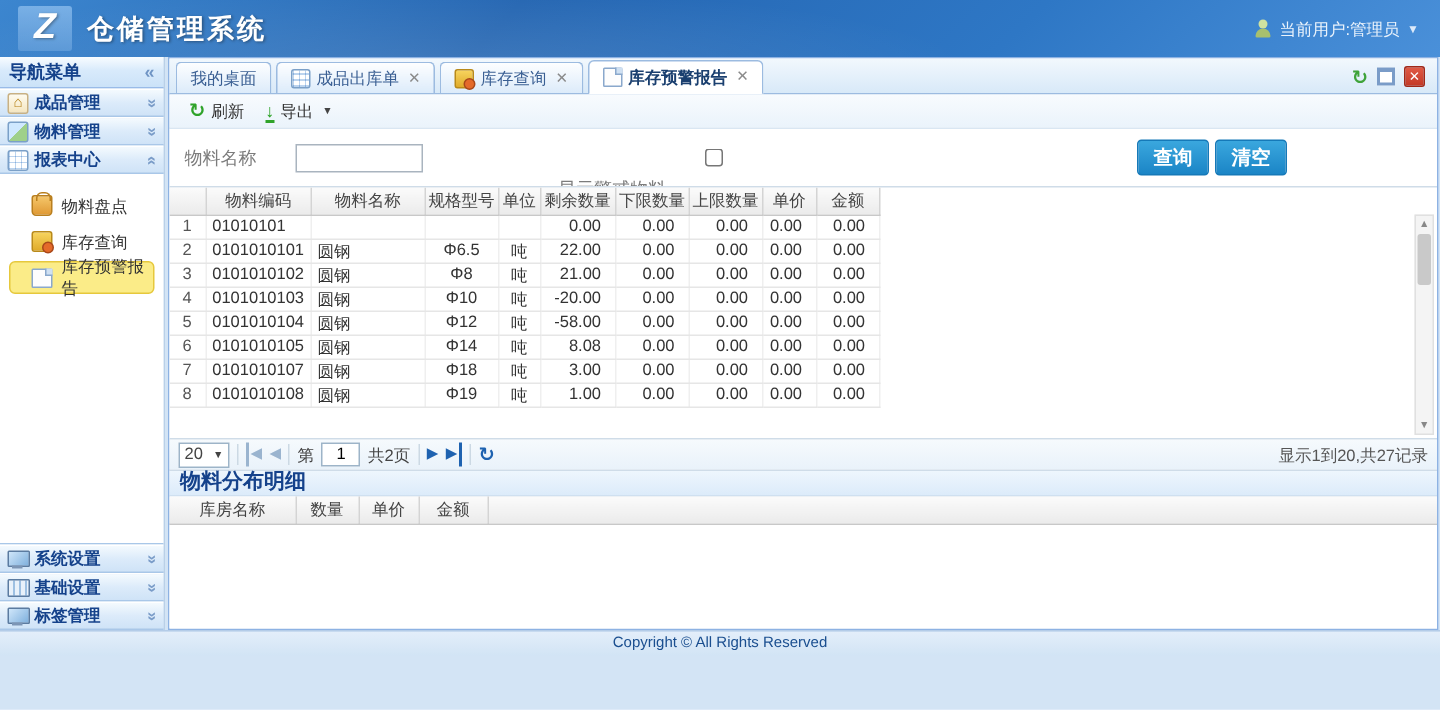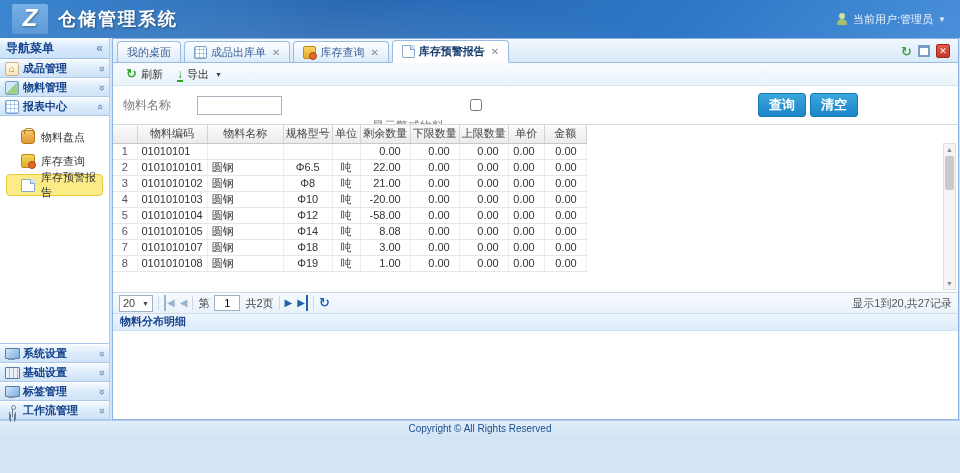--- a/index.html
+++ b/index.html
@@ -132,23 +132,23 @@
   .pg-size .sel-caret { font-size:7px; color:#444;}
   .pg-sep { width:1px; height:14px; background:#ccd9e4; }
   .pg-btn { color:#1e62b0; font-size:10px; cursor:pointer; line-height:16px;}
   .pg-btn.dis { color:#9ab4cf; }
   .pg-btn.first { border-left:2px solid #9ab4cf; padding-left:1px;}
   .pg-btn.last { border-right:2px solid #1e62b0; padding-right:1px;}
   .pg-input { width:26px; height:16px; border:1px solid #9db4c8; text-align:center; font-size:11px;}
   .pg-refresh { color:#1e62b0; font-size:13px; font-weight:bold; cursor:pointer; line-height:14px;}
   .pg-info { margin-left:auto; color:#555; font-size:11px;}
 
-  .sect-hdr { height:17px; flex:0 0 17px; display:flex; align-items:flex-start; padding:0 7px;
+  .sect-hdr { height:17px; flex:0 0 17px; display:flex; align-items:flex-end; padding:0 7px;
     background:linear-gradient(180deg,#eef6fd,#dcebfa); border-bottom:1px solid #cfe0f0;
-    color:#15428b; font-weight:bold; font-size:11px;}
+    color:#15428b; font-weight:bold; font-size:14px;}
   .subgrid th { height:18px; background:linear-gradient(180deg,#fbfbfb,#ebebeb); border-right:1px solid #d4d4d4;
     border-bottom:1px solid #c8c8c8; font-weight:normal; color:#444; font-size:11px;}
   .empty-body { flex:1; background:#fff; }
 
   
   .ftr { height:17px; flex:0 0 17px; background:linear-gradient(180deg,#e3eefa,#d2e4f5);
     border-top:1px solid #b4cce8; text-align:center; color:#1a4e8f; font-size:10px; line-height:16px;}
 </style>
 </head>
 <body>
@@ -210,25 +210,20 @@
         <span class="chev down">«</span>
       </div>
       <div class="acc-hdr">
         <span class="mi mi-gridpc"></span>
         <span>基础设置</span>
         <span class="chev down">«</span>
       </div>
       <div class="acc-hdr">
         <span class="mi mi-monitor"></span>
         <span>标签管理</span>
-        <span class="chev down">«</span>
-      </div>
-      <div class="acc-hdr">
-        <span class="mi mi-anchor"></span>
-        <span>工作流管理</span>
         <span class="chev down">«</span>
       </div>
     </div>
 
     <div class="main">
 
       <div class="tabbar">
         <div class="tab">
           <span>我的桌面</span>
         </div>
@@ -427,20 +422,38 @@
         <span class="pg-btn">▶</span>
         <span class="pg-btn last">▶</span>
         <span class="pg-sep"></span>
         <span class="pg-refresh">↻</span>
         <span class="pg-info">显示1到20,共27记录</span>
       </div>
 
       <div class="sect-hdr">
         <span>物料分布明细</span>
       </div>
+      <table class="grid subgrid">
+        <colgroup>
+          <col style="width:84px">
+            <col style="width:42px">
+            <col style="width:40px">
+            <col style="width:46px">
+            <col>
+        </colgroup>
+        <thead>
+          <tr>
+            <th>库房名称</th>
+            <th>数量</th>
+            <th>单价</th>
+            <th>金额</th>
+            <th style="border-right:none;"></th>
+          </tr>
+        </thead>
+      </table>
       <div class="empty-body"></div>
     </div>
   </div>
 
   <div class="ftr">
     <span>Copyright © All Rights Reserved</span>
   </div>
 </div>
 
 </body></html>

